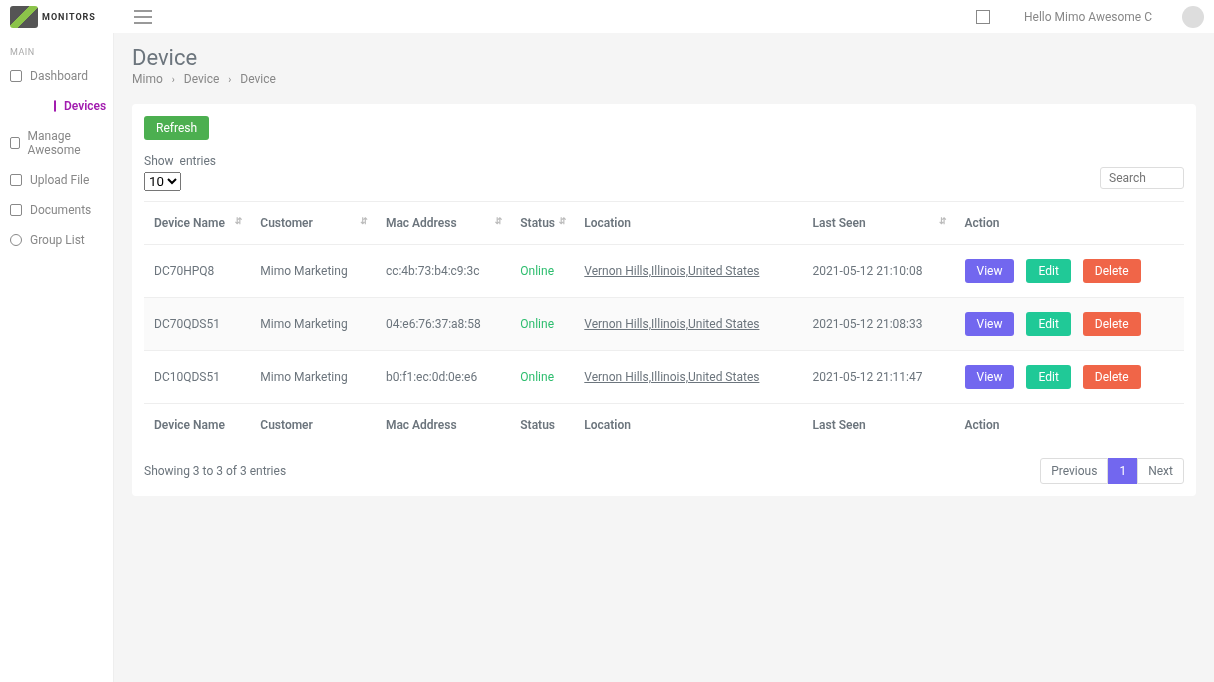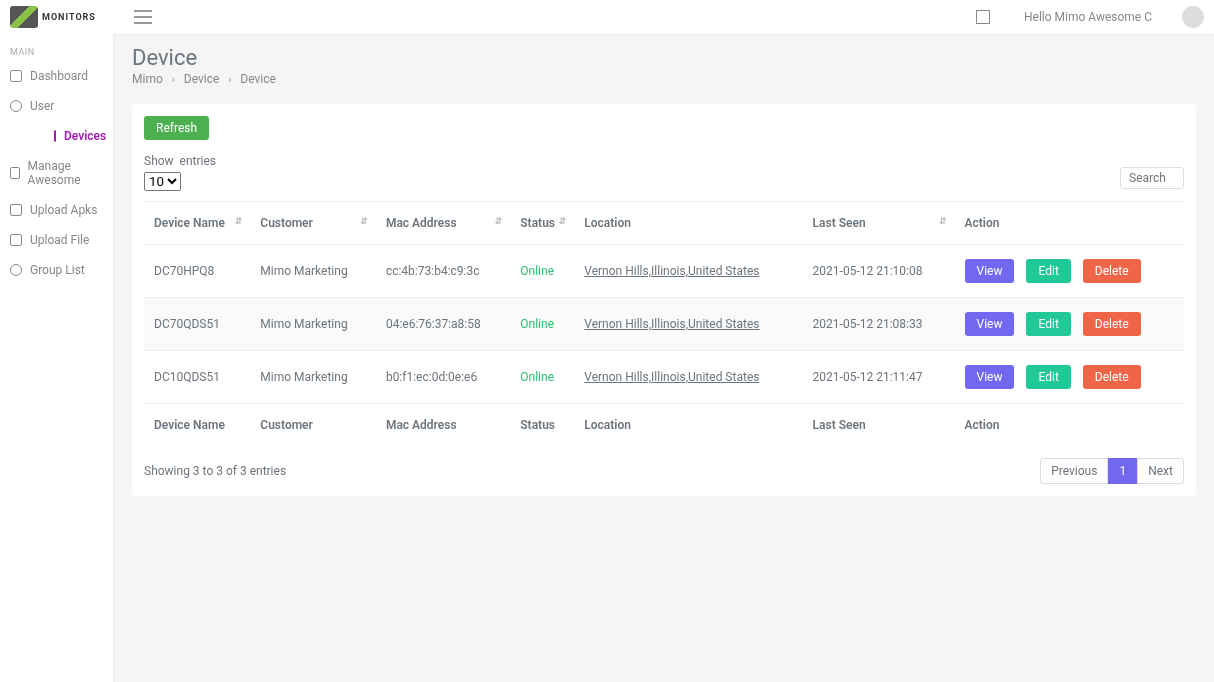--- a/index.html
+++ b/index.html
@@ -40,21 +40,21 @@
 .card { background: #fff; border-radius: 4px; margin-top: 18px; padding: 12px; }
 .btn { display: inline-block; padding: 5px 12px; border-radius: 3px; font-size: 12px; cursor: pointer; color: #fff; border: none; }
 .btn-green { background: #4caf50; }
 .btn-purple { background: #7267ef; }
 .btn-teal { background: #20c997; }
 .btn-red { background: #f06548; }
 
 .show-entries { margin-top: 14px; font-size: 12px; color: #6c757d; display: flex; align-items: center; gap: 6px;}
 
 .search-wrap { float: right; margin-top: -24px; }
-.search-wrap input { border: 1px solid #ddd; padding: 3px 8px; font-size: 12px; border-radius: 3px; width: 64px; }
+.search-wrap input { border: 1px solid #ddd; padding: 3px 8px; font-size: 12px; border-radius: 3px; width: 84px; }
 
 
 table { width: 100%; border-collapse: collapse; margin-top: 10px; }
 th, td { text-align: left; padding: 14px 10px; font-size: 12px; border-top: 1px solid #eee; }
 th { color: #6c757d; font-weight: 600; position: relative; }
 th.sortable::after { content: "⇵"; font-size: 9px; color: #bbb; position: absolute; right: 8px; }
 tbody tr:nth-child(even) { background: #fafafa; }
 tfoot th { border-top: 1px solid #eee; }
 .status-online { color: #2dbd6e; }
 .loc-link { color: #6c757d; text-decoration: underline; cursor: pointer; }
@@ -88,39 +88,35 @@
 </div>
 
 <div class="wrap">
 
   <div class="sidebar">
     <div class="side-header">MAIN</div>
     <div class="side-item">
         <span class="side-icon"></span>
         <span>Dashboard</span>
       </div>
-    <div class="side-item">
-        <span class="side-icon round"></span>
-        <span>User</span>
-      </div>
     <div class="side-item active">
         <span class="side-icon"></span>
         <span>Devices</span>
       </div>
     <div class="side-item">
         <span class="side-icon"></span>
         <span>Manage Awesome</span>
       </div>
     <div class="side-item">
         <span class="side-icon"></span>
-        <span>Upload Apks</span>
-      </div>
-    <div class="side-item">
-        <span class="side-icon"></span>
         <span>Upload File</span>
+      </div>
+    <div class="side-item">
+        <span class="side-icon"></span>
+        <span>Documents</span>
       </div>
     <div class="side-item">
         <span class="side-icon round"></span>
         <span>Group List</span>
       </div>
   </div>
 
   <div class="content">
     <div class="page-title">Device</div>
     <div class="breadcrumb">

